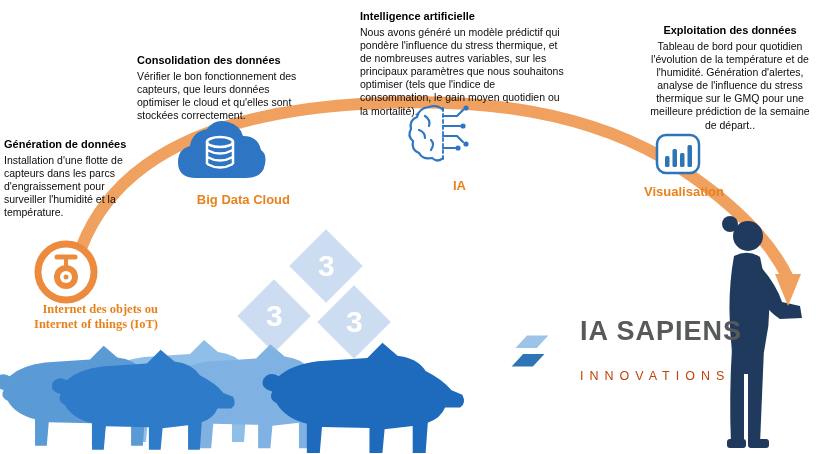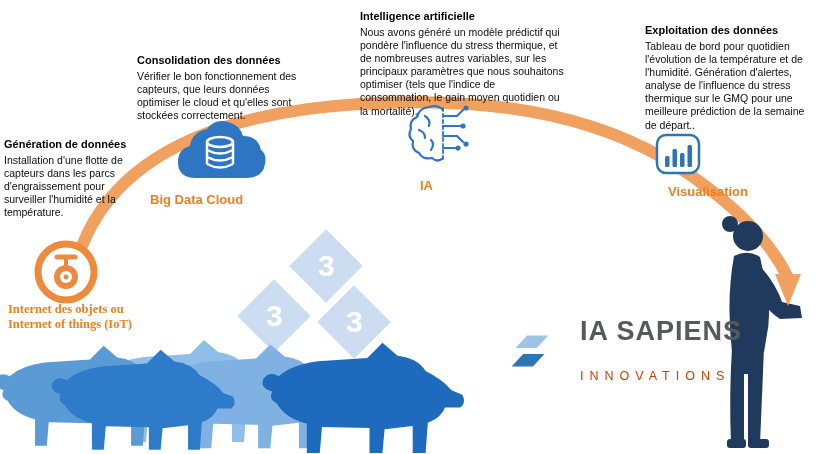--- a/index.html
+++ b/index.html
@@ -3,21 +3,21 @@
 <meta charset="utf-8">
 <style>
   html,body{margin:0;padding:0;background:#fff;}
   .stage{
     position:relative;width:820px;height:454px;background:#ffffff;overflow:hidden;
     font-family:"Liberation Sans", sans-serif;color:#111;
   }
   .layer{position:absolute;left:0;top:0;}
   .txt{position:absolute;font-size:10.5px;line-height:1.25;color:#0c0c0c;}
   .txt .heading{font-weight:bold;font-size:11px;margin:0 0 2px 0;color:#000;}
-  .olabel{position:absolute;color:#E8821E;font-weight:bold;font-size:13px;text-align:left;line-height:1.2;}
+  .olabel{position:absolute;color:#E8821E;font-weight:bold;font-size:13px;text-align:right;line-height:1.2;}
   .icon-box{position:absolute;}
   .diamond{
     position:absolute;width:52px;height:52px;transform:rotate(45deg);
     background:rgba(141,179,226,0.45);display:flex;align-items:center;justify-content:center;
   }
   .diamond span{transform:rotate(-45deg);color:#fff;font-weight:bold;font-size:30px;}
   .logo{position:absolute;left:500px;top:318px;display:flex;align-items:center;gap:22px;}
   .logo-text .name{font-size:27px;font-weight:bold;color:#58595B;letter-spacing:1px;line-height:1;}
   .logo-text .subtitle{font-size:12.5px;color:#c2410c;letter-spacing:6px;margin-top:24px;}
 </style>
@@ -118,36 +118,36 @@
       <g fill="#2E75C3">
         <circle cx="61" cy="8" r="2.6"></circle>
         <circle cx="58" cy="26" r="2.6"></circle>
         <circle cx="61" cy="44" r="2.6"></circle>
         <circle cx="53" cy="48" r="2.6"></circle>
       </g>
     </svg>
   </div>
   <div class="olabel" style="left:420px;top:178px;width:46px;">IA</div>
 
-  <div class="txt" style="left:645px;top:24px;width:170px;">
+  <div class="txt" style="left:645px;top:24px;width:170px;text-align:center;">
     <div class="heading">Exploitation des données</div>
     <div>Tableau de bord pour quotidien l'évolution de la température et de l'humidité. Génération d'alertes, analyse de l'influence du stress thermique sur le GMQ pour une meilleure prédiction de la semaine de départ..</div>
   </div>
   <div class="icon-box" style="left:654px;top:132px;">
     <svg width="48" height="44" viewBox="0 0 48 44">
       <rect x="3" y="3" width="42" height="38" rx="9" fill="#ffffff" stroke="#2E75B6" stroke-width="2.5"></rect>
       <g fill="#2E75B6">
         <rect x="11" y="24" width="4.5" height="11" rx="1.5"></rect>
         <rect x="18.5" y="17" width="4.5" height="18" rx="1.5"></rect>
         <rect x="26" y="21" width="4.5" height="14" rx="1.5"></rect>
         <rect x="33.5" y="13" width="4.5" height="22" rx="1.5"></rect>
       </g>
     </svg>
   </div>
-  <div class="olabel" style="left:632px;top:184px;width:92px;margin-left:36px;">Visualisation</div>
+  <div class="olabel" style="left:632px;top:184px;width:92px;">Visualisation</div>
 
   <div class="logo">
     <svg width="58" height="58" viewBox="0 0 60 60">
       <polygon points="50,14 28,14 16,27 38,27" fill="#9DC3E6"></polygon>
       <polygon points="12,46 34,46 46,33 24,33" fill="#2E75B6"></polygon>
     </svg>
     <div class="logo-text">
       <div class="name">IA SAPIENS</div>
       <div class="subtitle">INNOVATIONS</div>
     </div>

